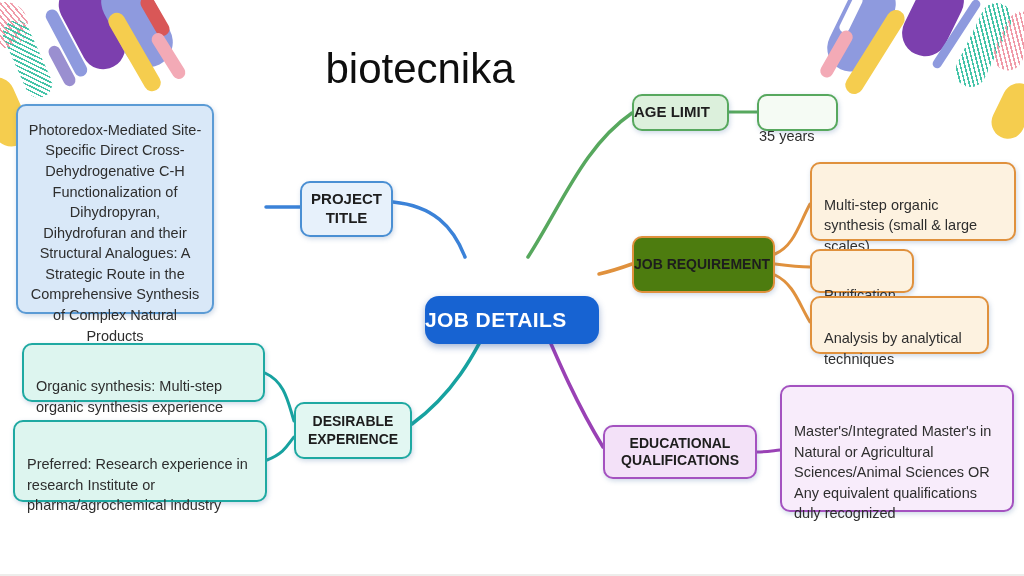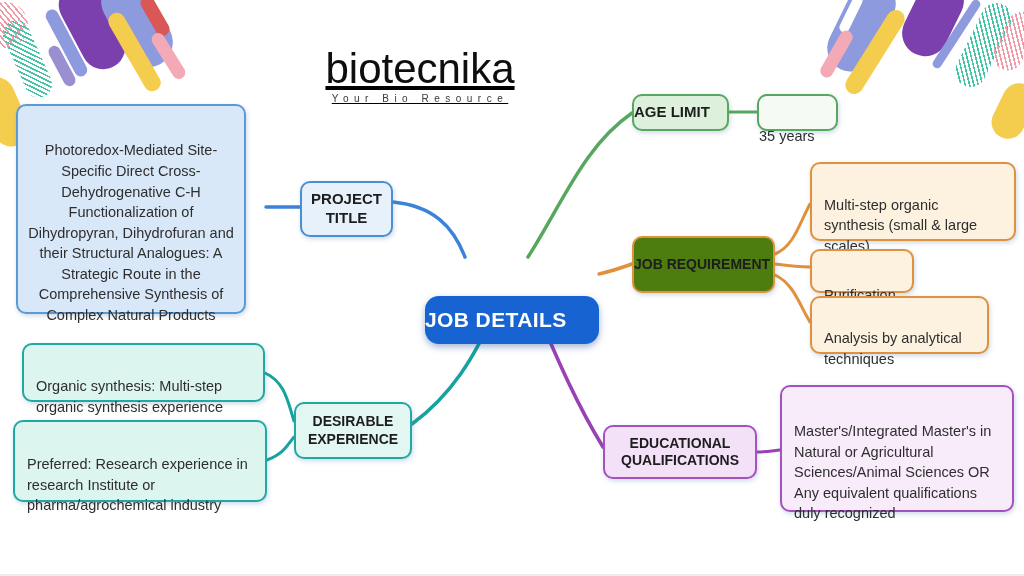--- a/index.html
+++ b/index.html
@@ -35,21 +35,21 @@
   .teal-n{background:#e2f7f2;border-color:#1fa9a2;}
   .teal-c{background:#ddf5ef;border-color:#1fa9a2;}
   .purple-n{background:#f3e1f8;border-color:#a452c0;}
   .purple-c{background:#f8ecfb;border-color:#a452c0;}
   .center-node{
     background:#1763d2;border:none;border-radius:14px;
     color:#fff;font-weight:bold;font-size:21px;letter-spacing:.4px;
     box-shadow:0 3px 7px rgba(25,70,150,.4);
   }
   
-  .logo{position:absolute;left:296px;top:48px;width:248px;text-align:center;z-index:2;text-decoration:underline;}
+  .logo{position:absolute;left:296px;top:48px;width:248px;text-align:center;z-index:2;}
   .brand{font-size:42px;font-weight:500;color:#0e0e0e;letter-spacing:0;line-height:1;}
   .tagline{font-size:10px;letter-spacing:5.5px;color:#3a3a3a;margin-top:3px;white-space:nowrap;}
   .bottom-line{position:absolute;left:0;right:0;bottom:0;height:2px;background:#ededeb;z-index:3;}
 </style>
 </head>
 <body>
 
 <div class="stage">
 
   <div>
@@ -72,21 +72,20 @@
     <div class="bar" style="left:866px;top:4px;width:18px;height:96px;transform:rotate(32deg);background:#f5cd4e;"></div>
     <div class="bar" style="left:910px;top:-24px;width:46px;height:82px;transform:rotate(26deg);background:#7c3fae;"></div>
     <div class="bar" style="left:952px;top:-6px;width:9px;height:80px;transform:rotate(33deg);background:#8e9ade;"></div>
     <div class="bar hatch-teal" style="left:968px;top:0px;width:31px;height:90px;transform:rotate(26deg);"></div>
     <div class="bar hatch-pink" style="left:1000px;top:10px;width:30px;height:62px;transform:rotate(26deg);"></div>
     <div class="bar" style="left:997px;top:82px;width:33px;height:58px;transform:rotate(26deg);background:#f5cd4e;"></div>
   </div>
 
   <div class="logo">
     <div class="brand">biotecnika</div>
-    <div class="tagline">Your Bio Resource</div>
   </div>
 
   <svg class="links" width="1024" height="576" viewBox="0 0 1024 576">
     <path d="M 266 207 H 300" stroke="#3b82d8" stroke-width="3.5"></path>
     <path d="M 393 202 C 433 206 453 226 465 257" stroke="#3b82d8" stroke-width="3.5"></path>
     <path d="M 528 257 C 562 204 584 146 632 113" stroke="#57a85e" stroke-width="3.5"></path>
     <path d="M 729 112 H 757" stroke="#57a85e" stroke-width="3"></path>
     <path d="M 599 274 C 612 271 621 268 632 264" stroke="#e0913d" stroke-width="3.5"></path>
     <path d="M 775 254 C 794 246 799 224 810 204" stroke="#e0913d" stroke-width="3"></path>
     <path d="M 775 264 C 790 266 800 267 810 267" stroke="#e0913d" stroke-width="3"></path>
@@ -95,21 +94,21 @@
     <path d="M 265 373 C 285 382 288 402 294 421" stroke="#17a2a0" stroke-width="3"></path>
     <path d="M 267 460 C 285 453 288 444 294 437" stroke="#17a2a0" stroke-width="3"></path>
     <path d="M 534 304 C 560 366 578 406 603 447" stroke="#9a41b5" stroke-width="3.5"></path>
     <path d="M 757 452 C 766 452 771 451 780 450" stroke="#9a41b5" stroke-width="3"></path>
   </svg>
 
   <div class="node center-node" style="left:425px;top:256px;width:174px;height:48px;margin-top:40px;">
     <span>JOB DETAILS</span>
   </div>
 
-  <div class="node blue-c" style="left:16px;top:104px;width:230px;height:210px;padding:8px 10px;">
+  <div class="node blue-c" style="left:16px;top:104px;width:198px;height:210px;padding:8px 10px;">
     <span class="txt">Photoredox-Mediated Site-Specific Direct Cross-Dehydrogenative C-H Functionalization of Dihydropyran, Dihydrofuran and their Structural Analogues: A Strategic Route in the Comprehensive Synthesis of Complex Natural Products</span>
   </div>
   <div class="node blue-n" style="left:300px;top:181px;width:93px;height:56px;">
     <span class="lbl">PROJECT TITLE</span>
   </div>
 
   <div class="node green-n" style="left:632px;top:94px;width:97px;height:37px;">
     <span class="lbl">AGE LIMIT</span>
   </div>
   <div class="node green-c" style="left:757px;top:94px;width:81px;height:37px;">

